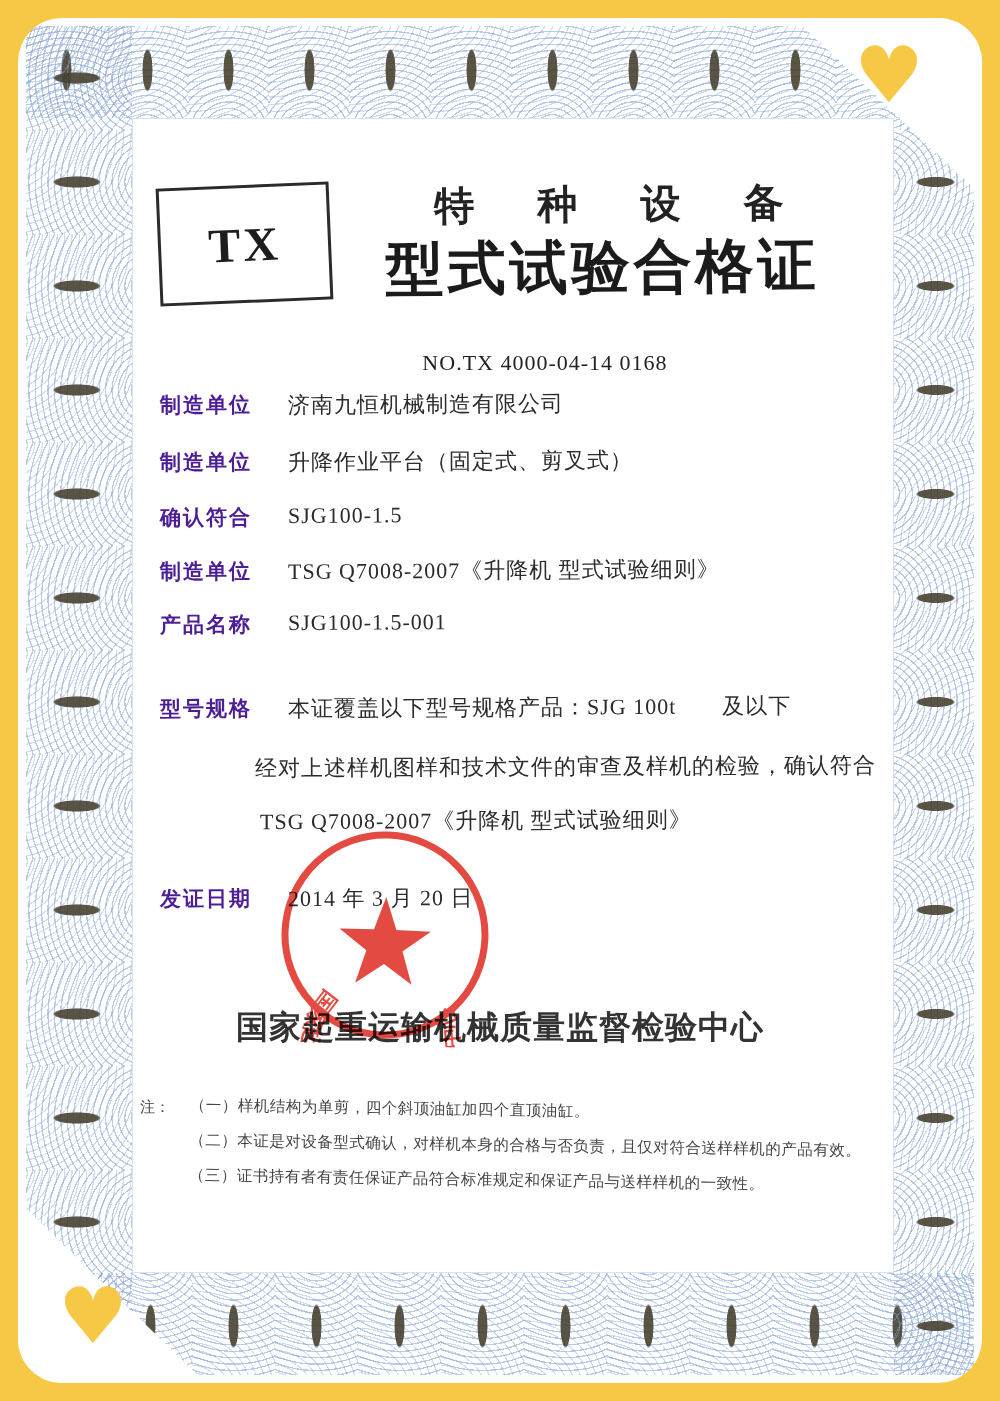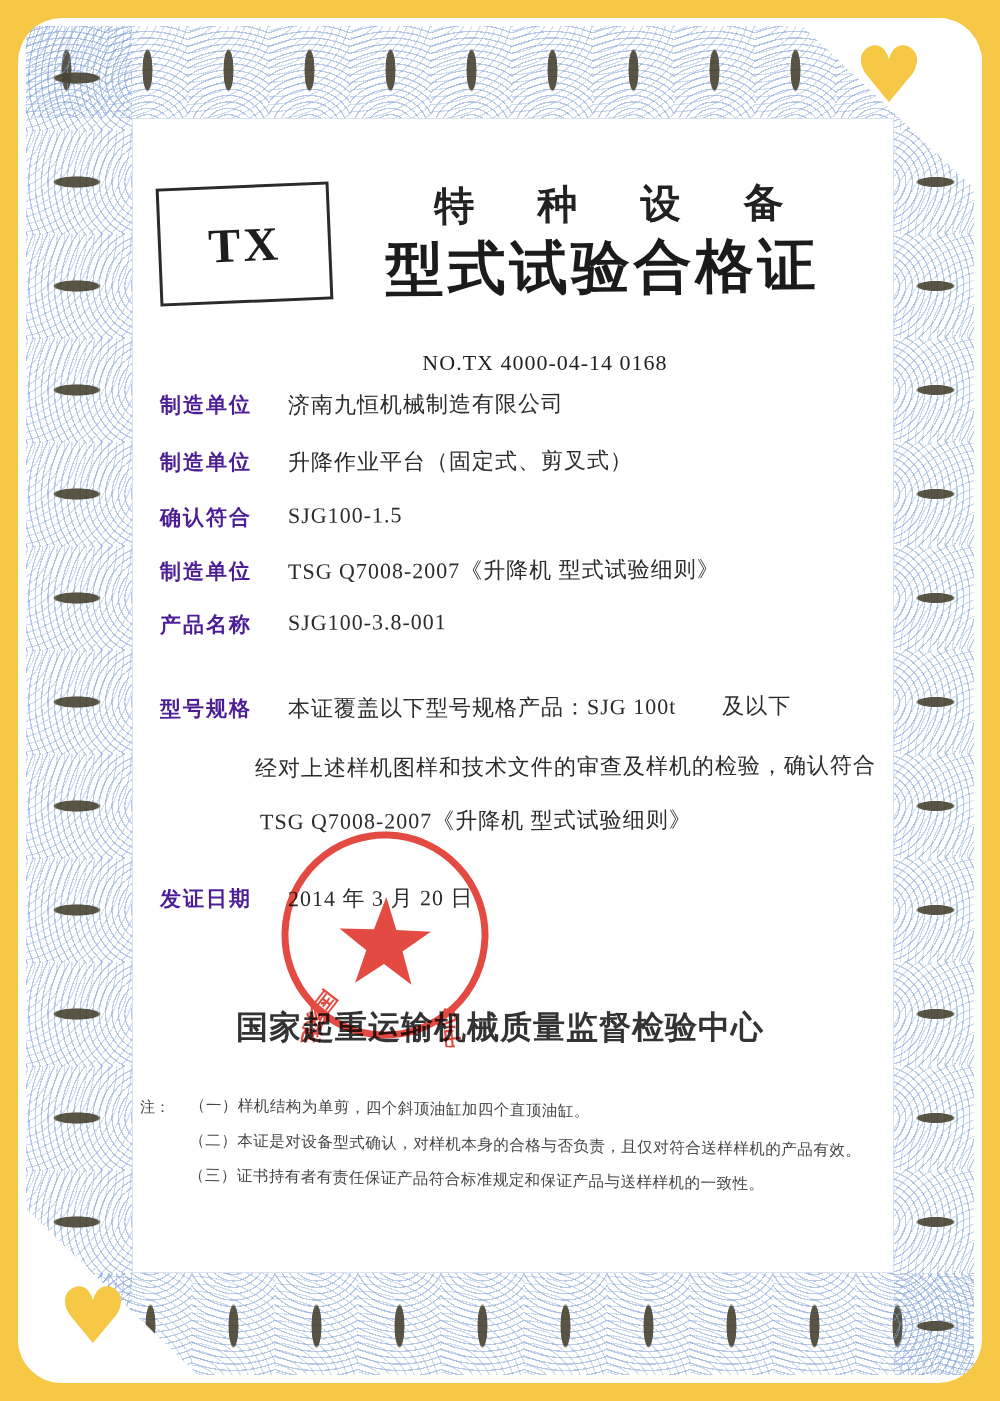--- a/index.html
+++ b/index.html
@@ -148,21 +148,21 @@
     <div class="field-row row-2">
       <span class="field-label">确认符合</span>
       <span class="field-value">SJG100-1.5</span>
     </div>
     <div class="field-row row-3">
       <span class="field-label">制造单位</span>
       <span class="field-value">TSG Q7008-2007《升降机 型式试验细则》</span>
     </div>
     <div class="field-row row-4">
       <span class="field-label">产品名称</span>
-      <span class="field-value">SJG100-3.8-001</span>
+      <span class="field-value">SJG100-1.5-001</span>
     </div>
     <div class="field-row row-5">
       <span class="field-label">型号规格</span>
       <span class="field-value">本证覆盖以下型号规格产品：SJG 100t　　及以下</span>
     </div>
 
     <div class="cov-line cov-1">经对上述样机图样和技术文件的审查及样机的检验，确认符合</div>
     <div class="cov-line cov-2">TSG Q7008-2007《升降机 型式试验细则》</div>
 
     <div class="field-row issue-row">

